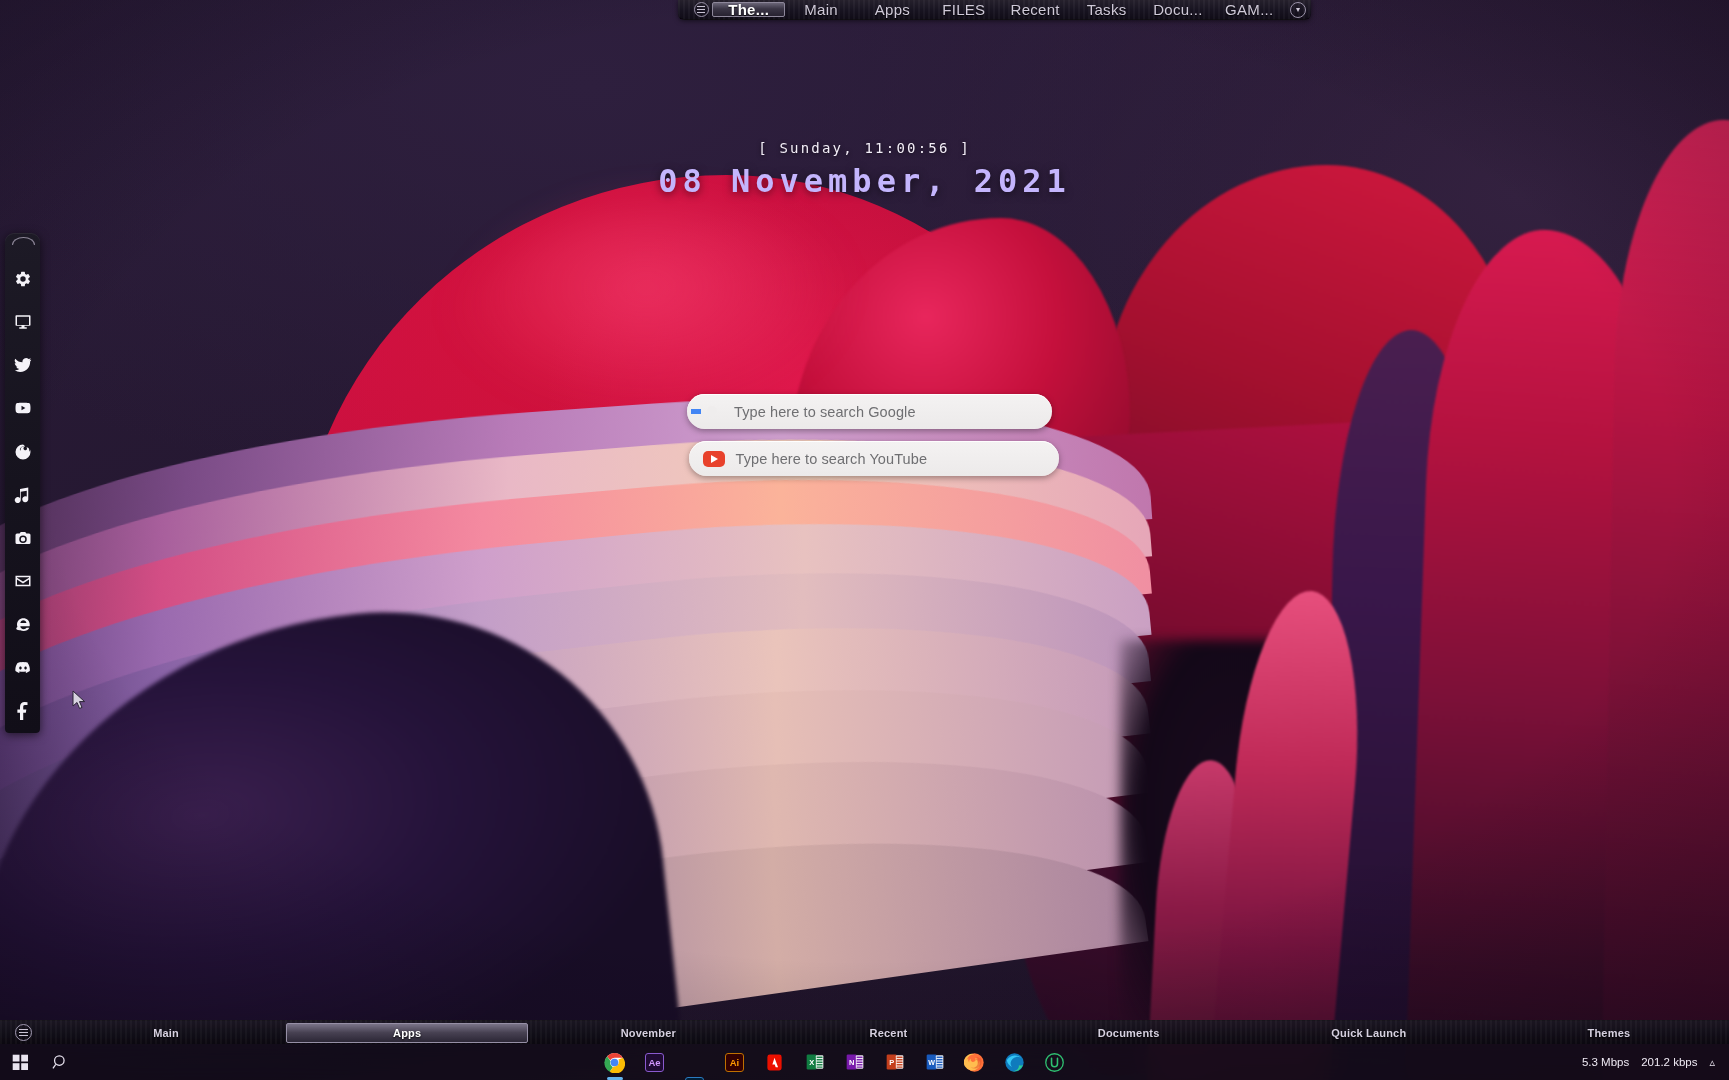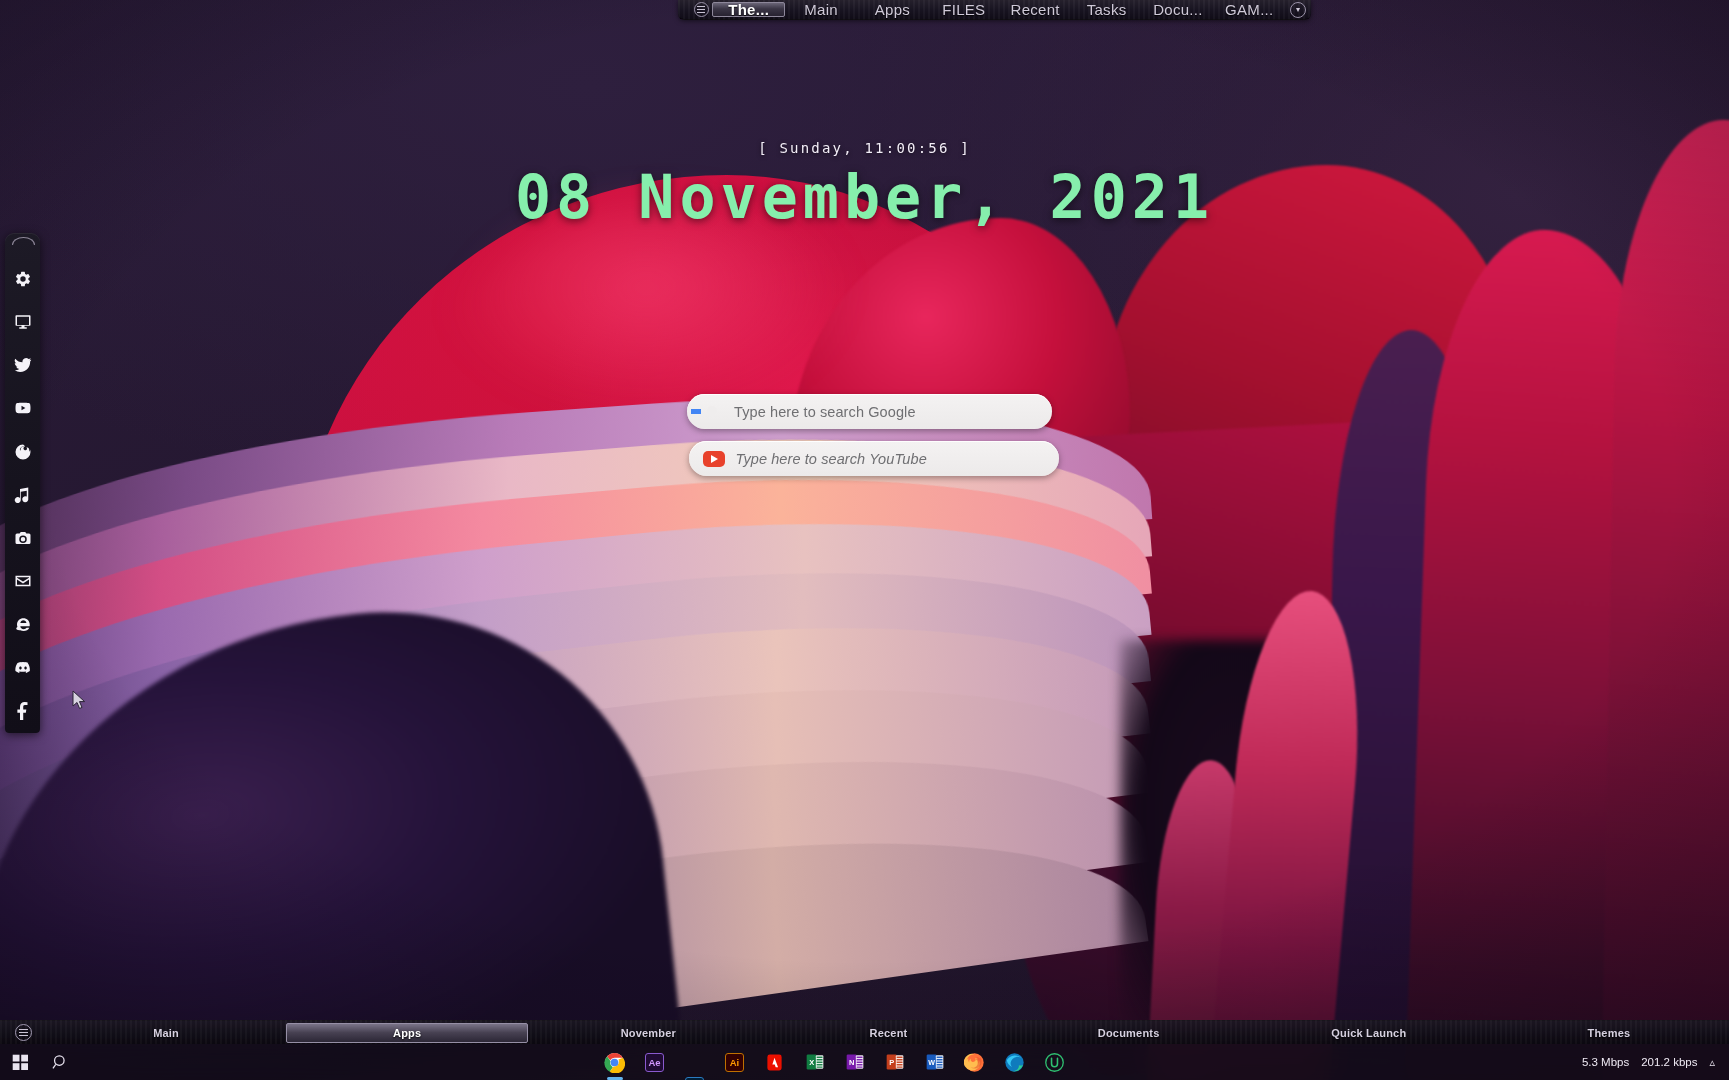--- a/index.html
+++ b/index.html
@@ -177,37 +177,37 @@
     pointer-events:none; user-select:none;
   }
   .dayline {
     font-family:"DejaVu Sans Mono", monospace;
     font-size:14px; letter-spacing:2.2px; color:#f3eef7;
     text-shadow:0 1px 4px rgba(0,0,0,.6);
   }
   .dateline {
     margin-top:6px;
     font-family:"DejaVu Sans Mono", monospace;
-    font-size:60px; font-weight:bold; letter-spacing:5px;
-    color:#86efac;
+    font-size:32px; font-weight:bold; letter-spacing:5px;
+    color:#c4b5fd;
     text-shadow:0 2px 8px rgba(0,0,0,.55);
   }
 
   
   .searchstack { position:absolute; left:16px; right:0; top:394px; }
   .searchrow { display:flex; justify-content:center; margin-bottom:12px; }
   .searchbar {
     height:35px; border-radius:18px;
     background:linear-gradient(180deg,#f4f2f2 0%,#eceaea 100%);
     box-shadow:0 2px 6px rgba(0,0,0,.35), inset 0 1px 0 rgba(255,255,255,.9);
     display:flex; align-items:center; padding:0 14px; cursor:text;
   }
   .sb-google  { width:365px; margin-left:-6px; }
   .sb-reddit  { width:368px; margin-left:-4px; }
-  .sb-youtube { width:370px; margin-left:2px;font-style:italic; }
+  .sb-youtube { width:370px; margin-left:2px; }
   .sicon { width:22px; height:22px; flex:none; margin-right:11px; position:relative; }
   .splaceholder { font-size:14.5px; color:#6f6f72; letter-spacing:.1px; }
 
   
   .g-ring {
     width:21px; height:21px; border-radius:50%;
     background:conic-gradient(from -35deg,
       #ea4335 0deg 95deg, #fbbc05 95deg 180deg,
       #34a853 180deg 265deg, #4285f4 265deg 360deg);
     position:relative;

